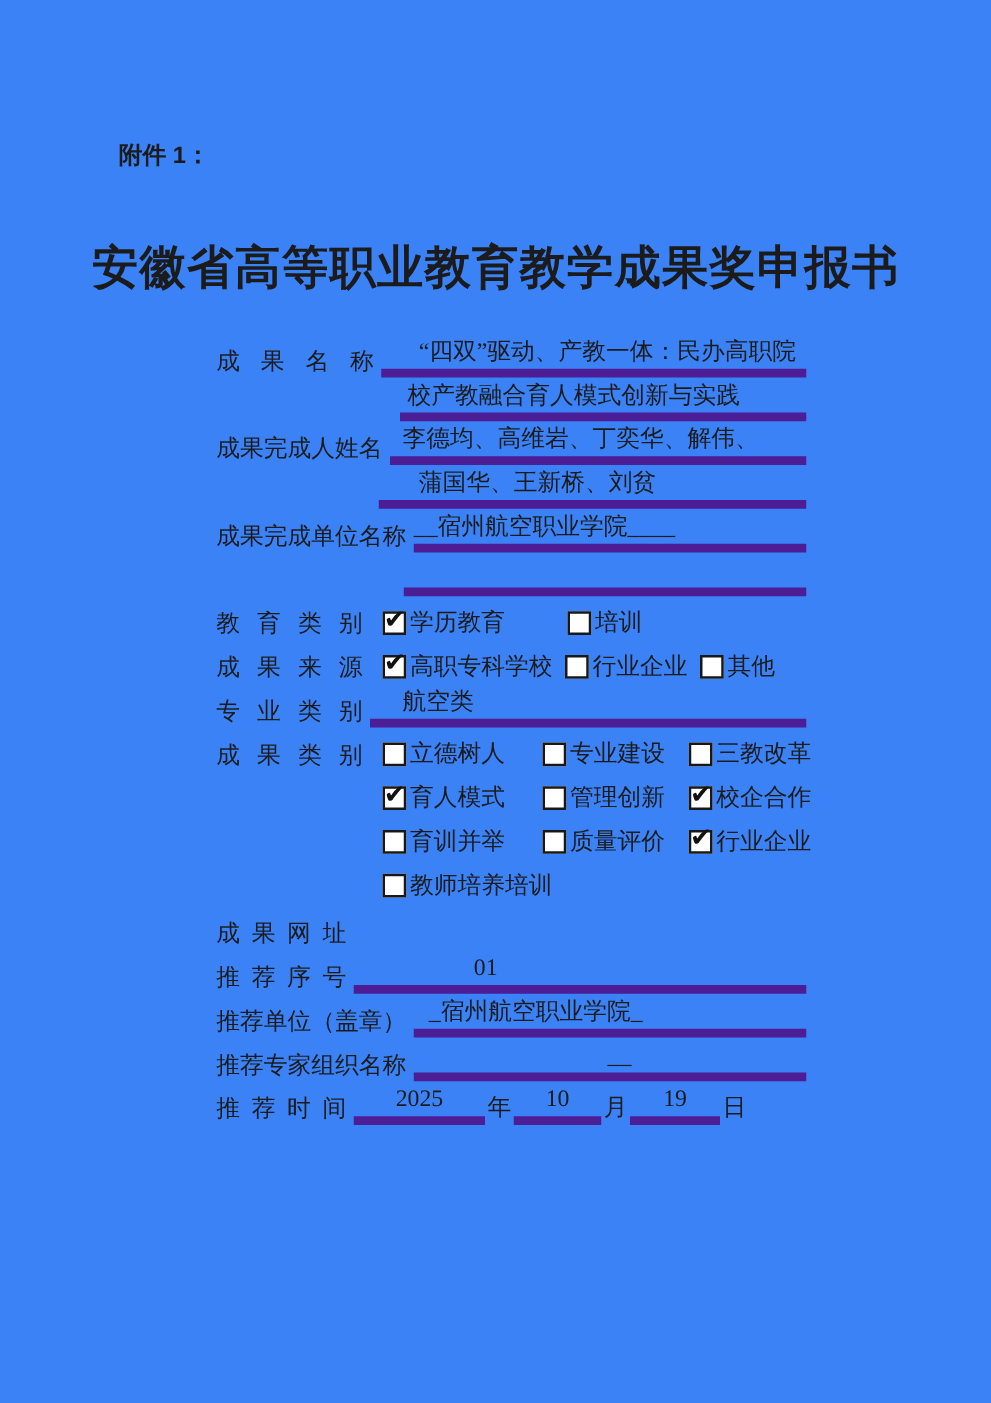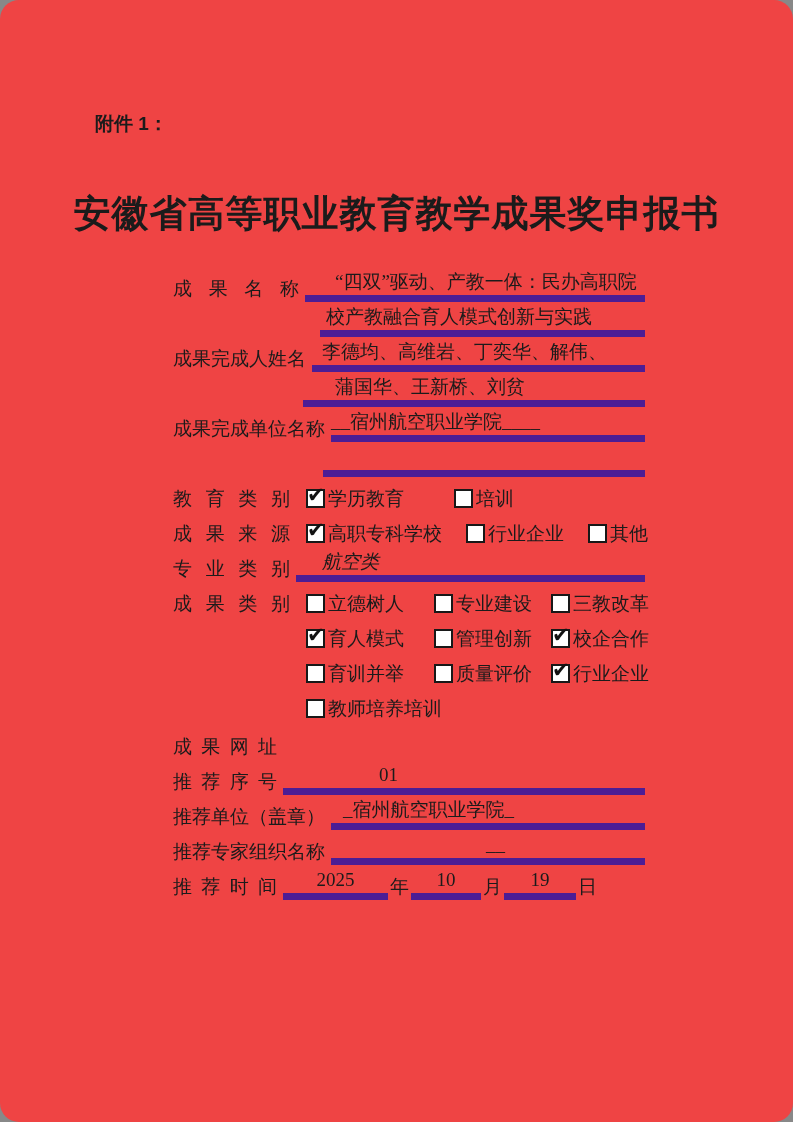--- a/index.html
+++ b/index.html
@@ -1,24 +1,23 @@
 <!DOCTYPE html>
 <html><head>
 <meta charset="utf-8">
 <style>
   html,body { margin:0; padding:0; background:#888; }
   .page {
     position:relative;
     width:793px; height:1122px;
     margin:0 auto;
-    background:#ef4444;
+    background:#3b82f6;
     color:#1b1b1b;
     font-family:"Liberation Serif", serif;
     overflow:hidden;
-    border-radius:19px;
   }
   .attachment {
     position:absolute; left:95px; top:111px;
     font-family:"Liberation Sans", sans-serif;
     font-weight:bold; font-size:19px;
   }
   .doc-title {
     position:absolute; left:0; right:0; top:189px;
     text-align:center;
     font-size:37px; font-weight:bold;
@@ -35,31 +34,31 @@
   .jl { display:inline-block; text-align:justify; text-align-last:justify; }
   .w126 { width:126px; }
   .w117 { width:117px; }
   .w104 { width:104px; }
   .value { flex:1; margin-left:6px; white-space:nowrap; line-height:27px; }
   .ul { border-bottom:7px solid #4c1d95; }
   .cont-a { margin-left:147px; }
   .cont-b { margin-left:130px; }
   .cont-c { margin-left:150px; }
   .pl6 { padding-left:6px; } .pl10 { padding-left:10px; }
-  .pl12 { padding-left:12px; } .pl26 { padding-left:26px;font-style:italic; }
+  .pl12 { padding-left:12px; } .pl26 { padding-left:26px; }
   .pl30 { padding-left:30px; } .pl32 { padding-left:32px; }
   .pl96 { padding-left:96px; } .pl155 { padding-left:155px; }
   .url-row .value { font-family:"Liberation Serif", serif; font-size:20px; margin-right:-25px; letter-spacing:0; }
   .mt3 { margin-top:3px; }
   .num { font-family:"Liberation Serif", serif; }
   
   .opts { display:flex; align-items:flex-end; }
   .opt { display:inline-flex; align-items:center; white-space:nowrap; }
   .gap50 { column-gap:50px; }
-  .gap12 { column-gap:24px; }
+  .gap12 { column-gap:10px; }
   .catrow .opt:nth-child(1) { width:128px; }
   .catrow .opt:nth-child(2) { width:117px; }
   .cb {
     flex:none;
     width:15px; height:15px;
     border:2px solid #181818;
     margin-right:3px;
     position:relative;
     background:#fff;
   }

